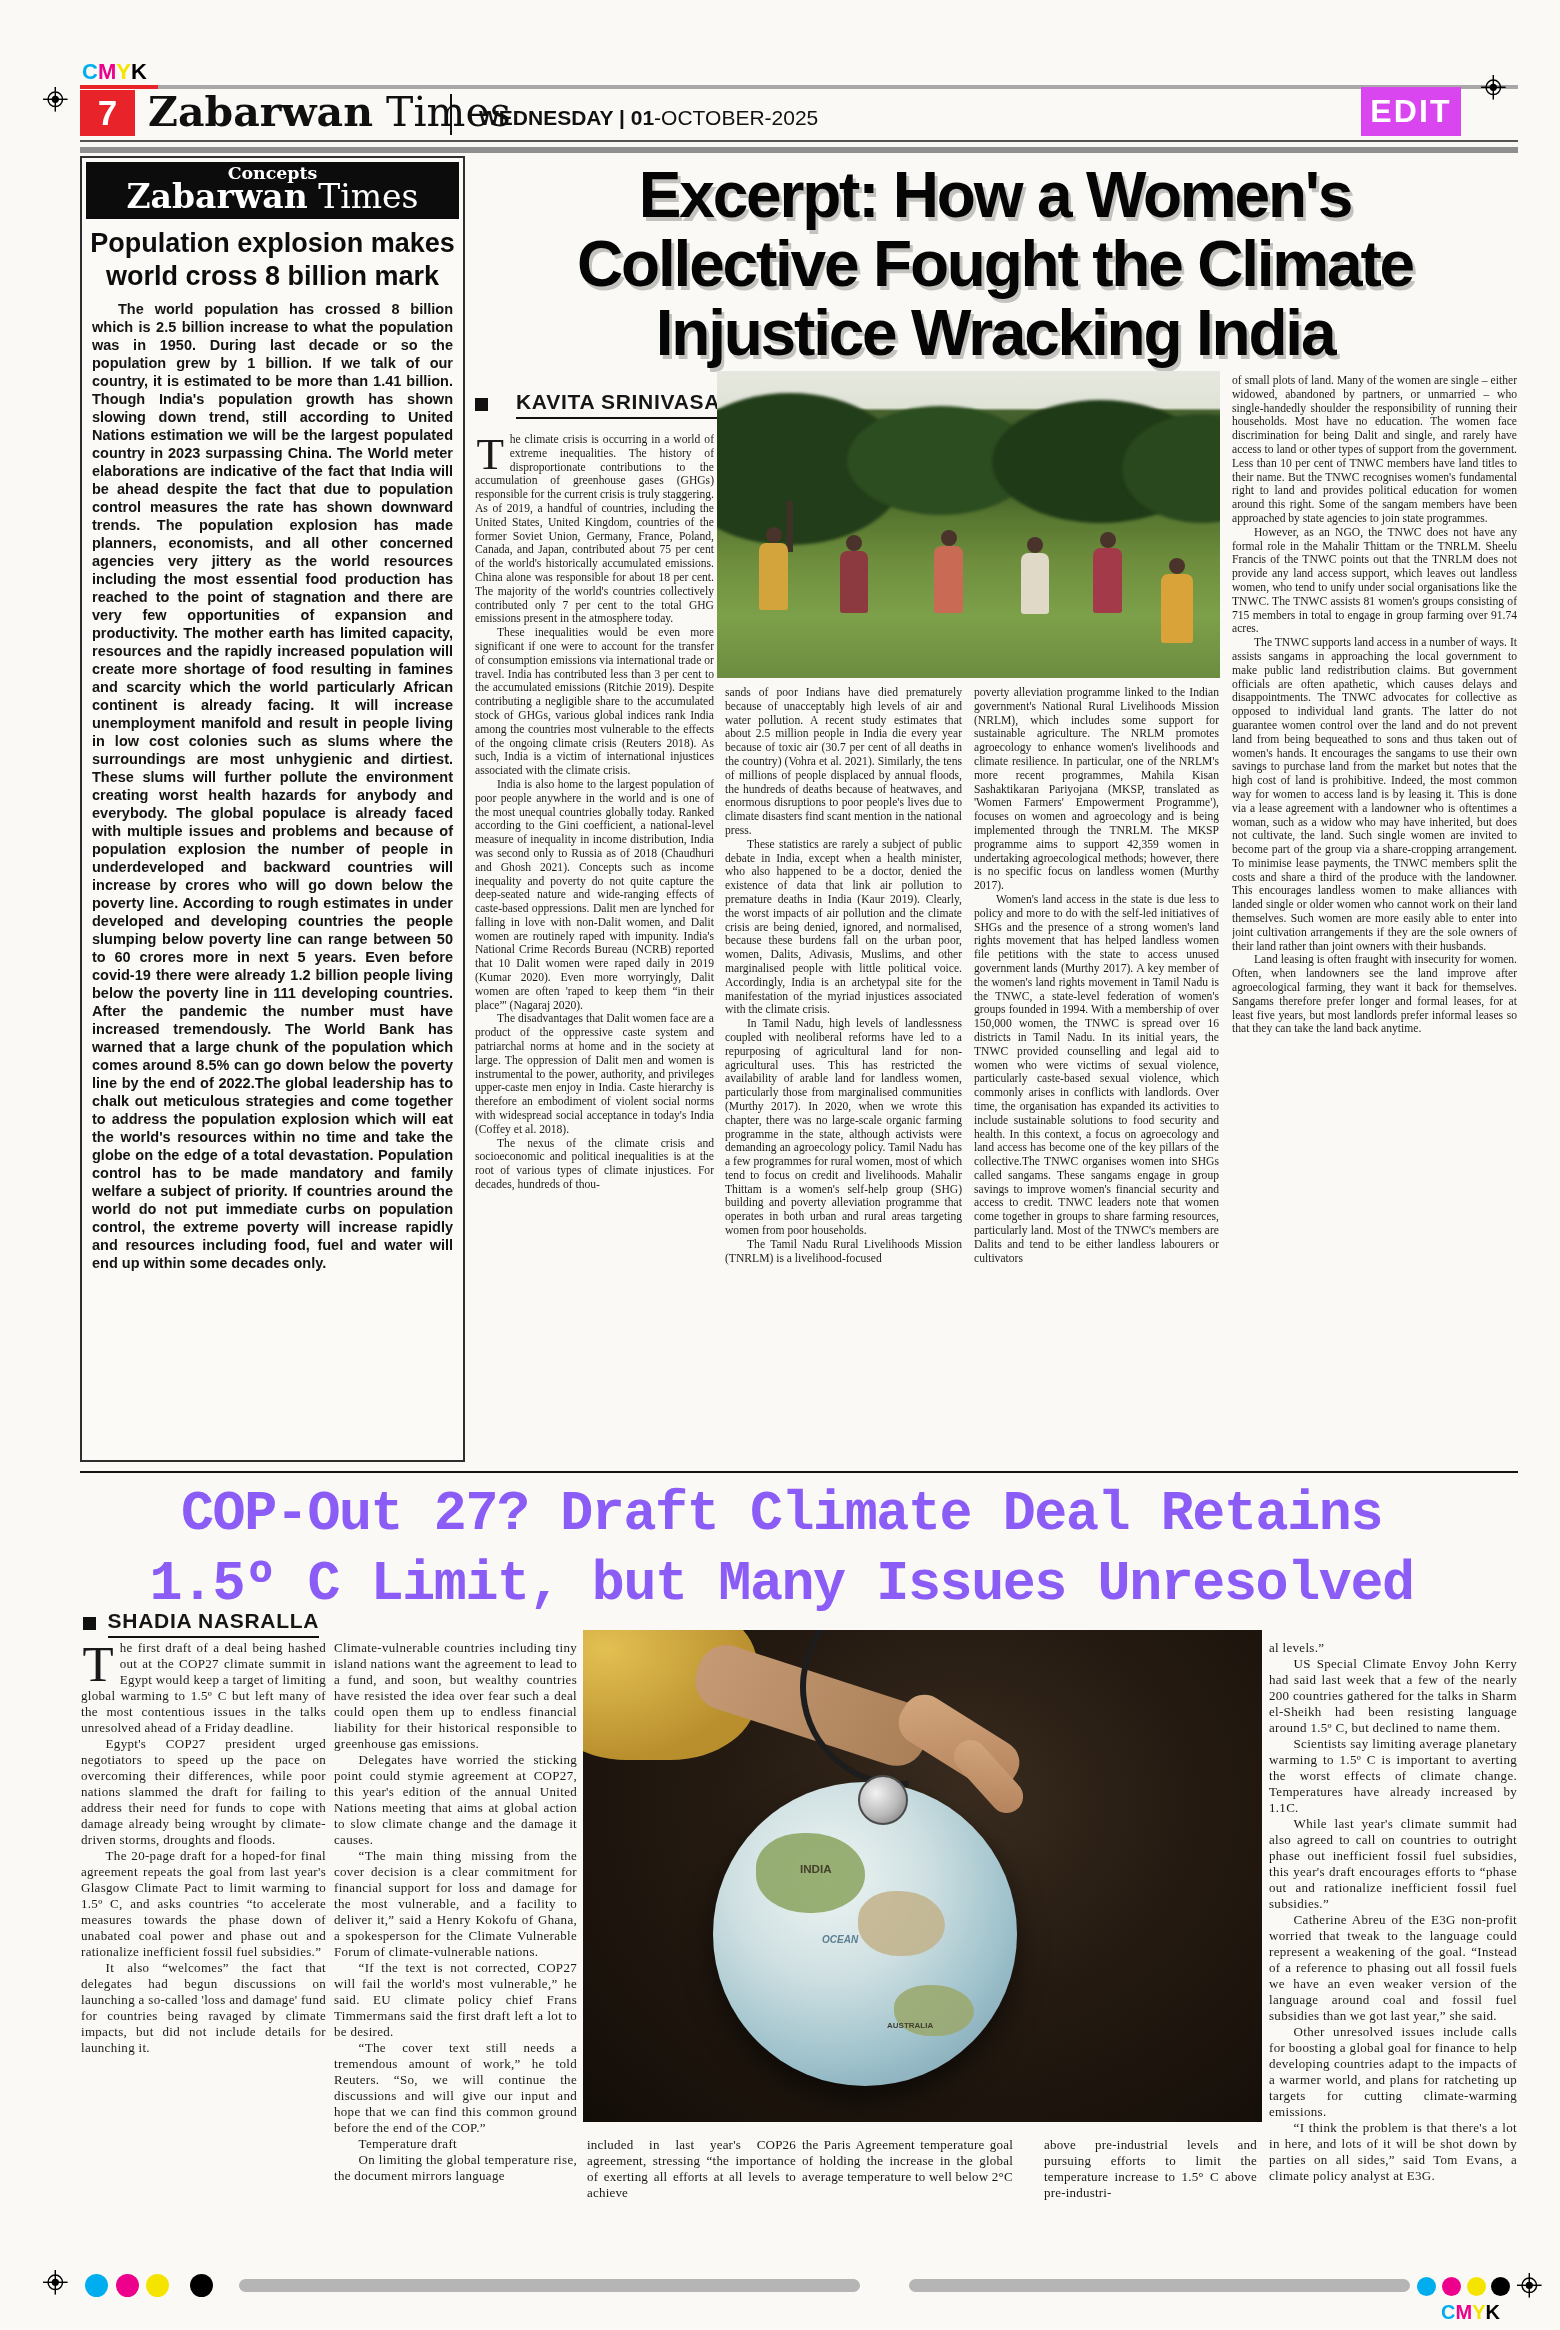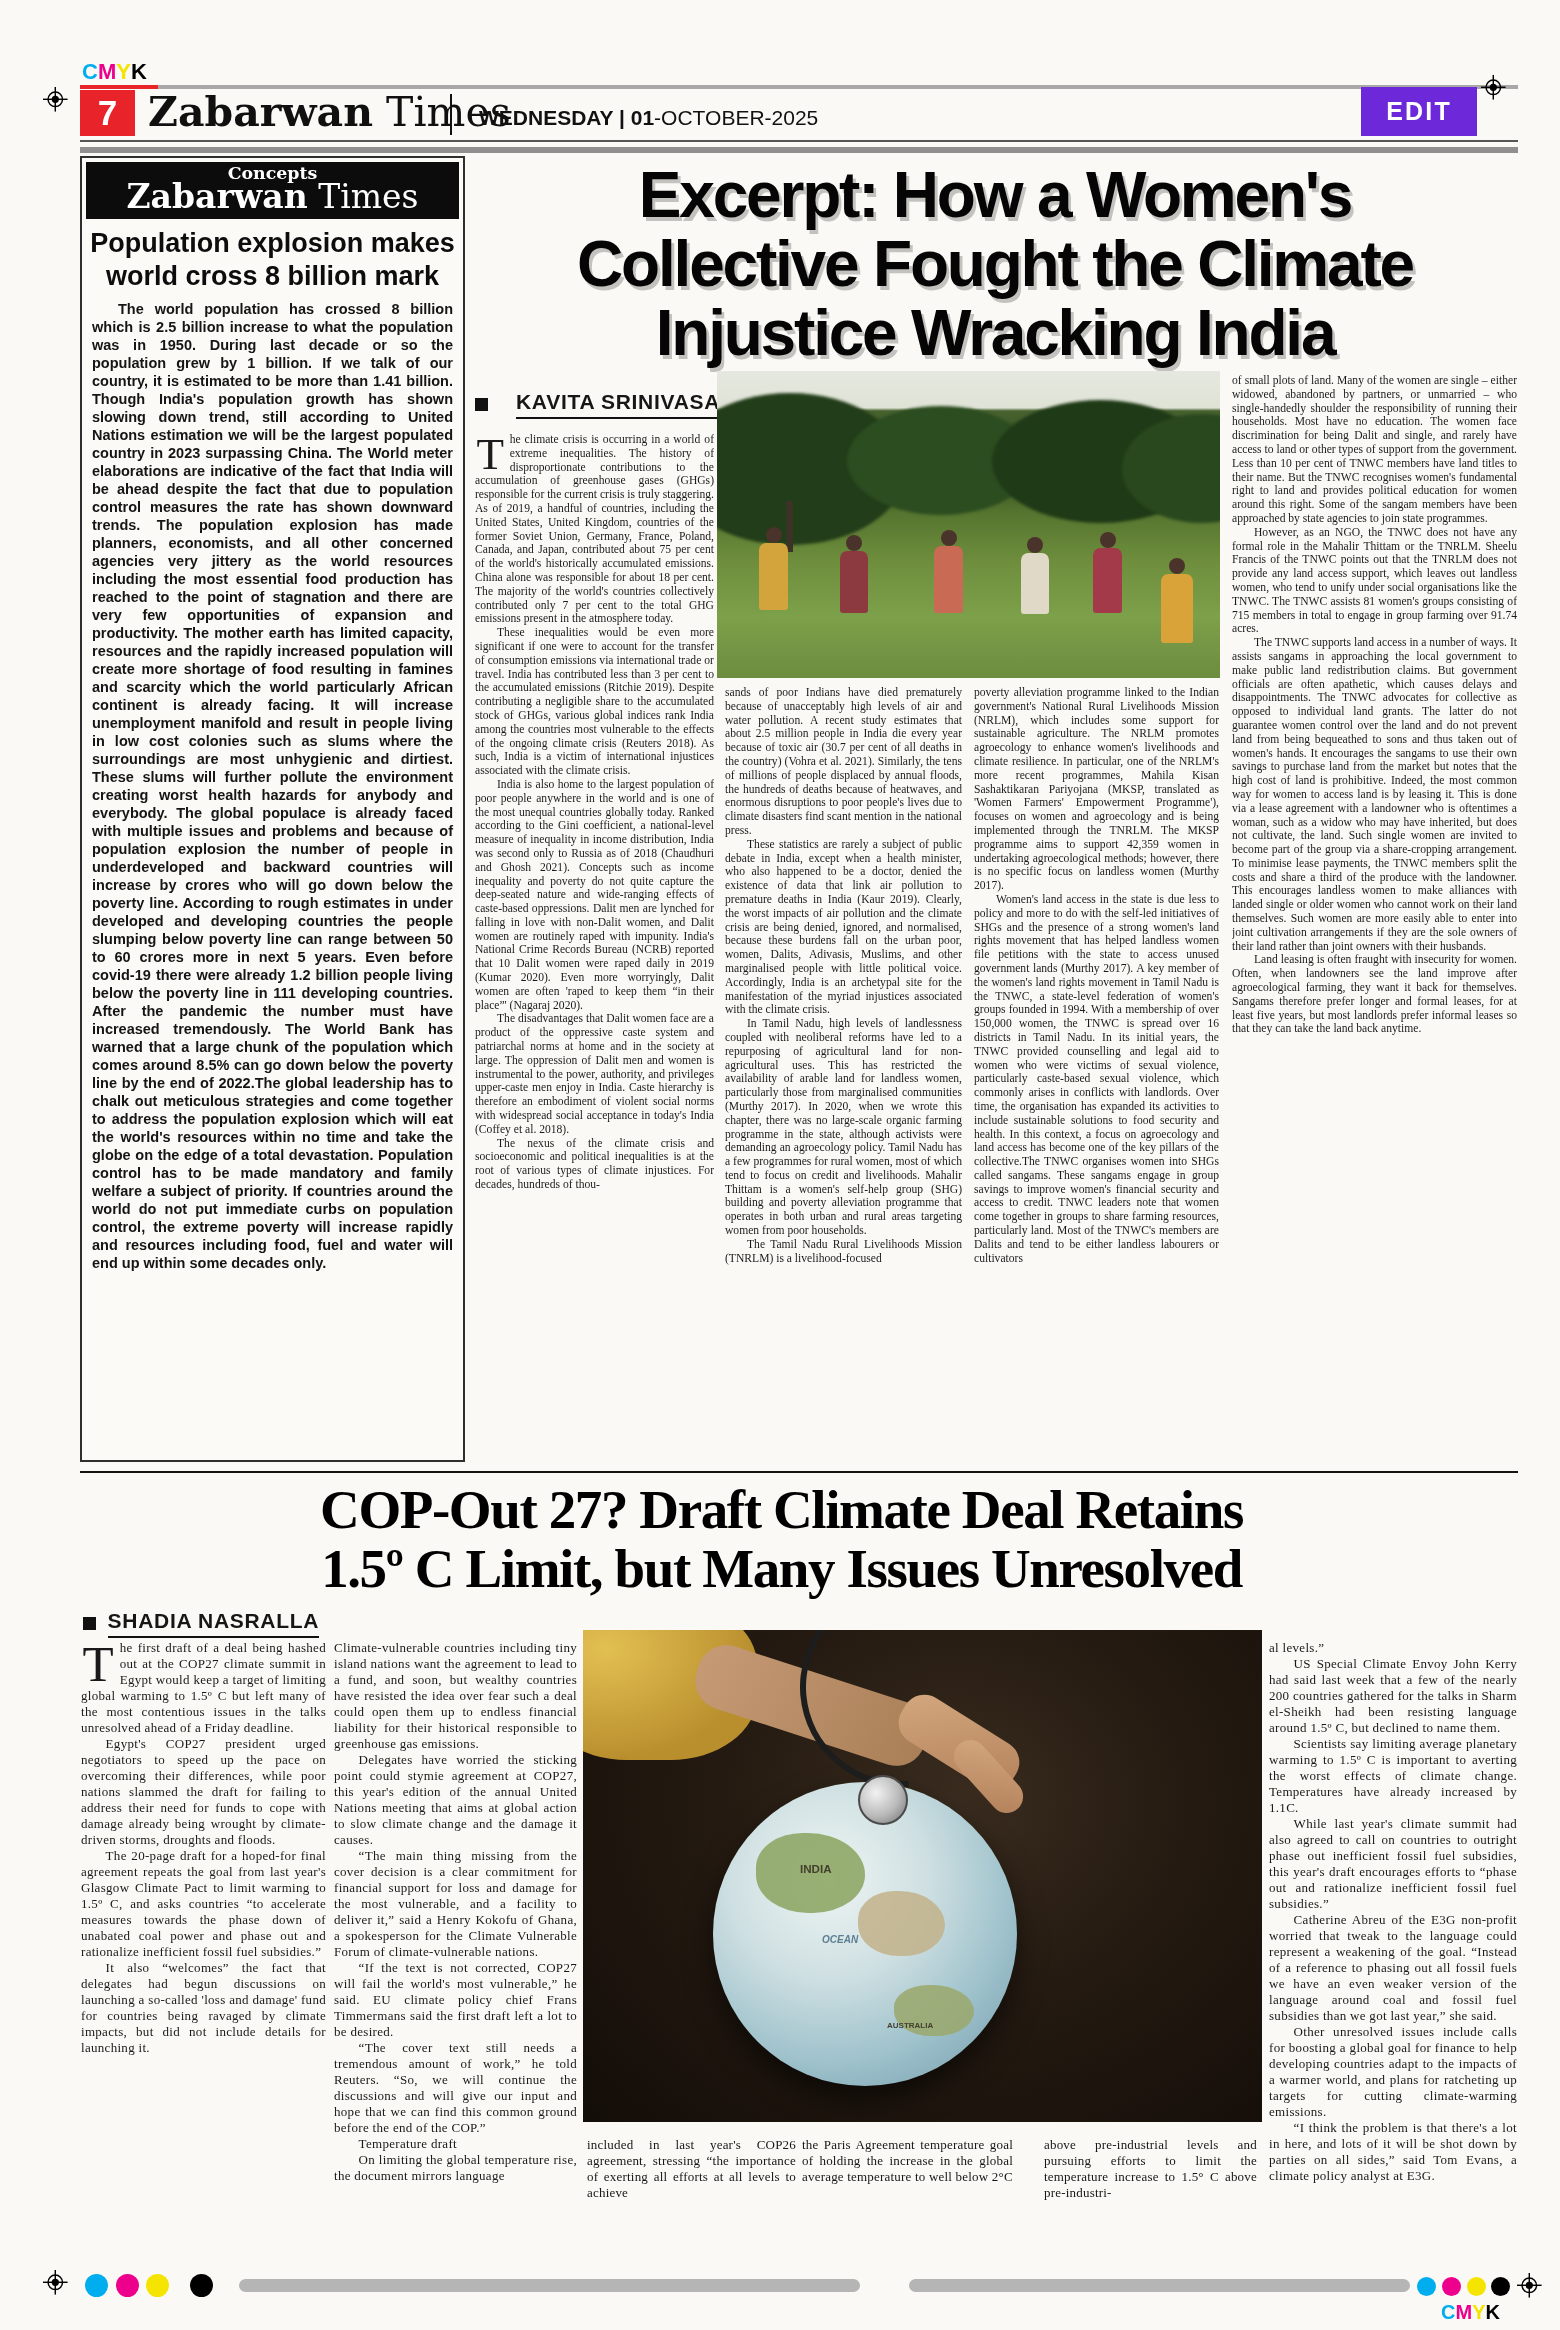--- a/index.html
+++ b/index.html
@@ -12,42 +12,42 @@
   .top-rule{background:#a8a8a8;height:4.3px;}
   .top-rule-red{background:#e8232a;height:4.3px;}
   .pagenum-box{background:#e8232a;color:#fff;width:55px;height:46px;display:flex;align-items:center;justify-content:center;
                font-family:"Liberation Sans",sans-serif;font-weight:bold;font-size:35px;}
   .masthead{font-family:"DejaVu Serif",serif;font-size:41px;line-height:43px;color:#101010;white-space:nowrap;}
   .masthead .strong{font-weight:bold;}
   .masthead .light{font-weight:normal;}
   .vbar{width:2.2px;background:#111;}
   .date-line{font-family:"Liberation Sans",sans-serif;font-size:21px;white-space:nowrap;color:#111;}
   .date-line .b{font-weight:bold;}
-  .edit-box{background:#6d28d9;color:#fff;width:116px;height:49px;display:flex;align-items:center;justify-content:center;
-            font-family:"Liberation Sans",sans-serif;font-weight:bold;font-size:25px;letter-spacing:2.2px;}
+  .edit-box{background:#d946ef;color:#fff;width:100px;height:49px;display:flex;align-items:center;justify-content:center;
+            font-family:"Liberation Sans",sans-serif;font-weight:bold;font-size:32px;letter-spacing:2.2px;}
   .header-underline{background:#555;height:2.2px;}
   .header-grayband{background:#8f8f8f;height:5.8px;}
 
   
   .editorial-box{border:2.2px solid #2e2e2e;background:#fbfaf6;box-sizing:border-box;}
   .ed-logo{background:#0c0c0c;color:#fff;margin:4.3px;text-align:center;padding:2.9px 0 5.8px 0;}
   .ed-kicker{font-family:"DejaVu Serif",serif;font-weight:bold;font-size:17.4px;line-height:17.4px;display:block;}
   .ed-logo-name{font-family:"DejaVu Serif",serif;font-size:33px;line-height:33px;display:block;margin-top:-2.9px;white-space:nowrap;}
   .ed-logo-name .strong{font-weight:bold;}
   .ed-headline{font-family:"Liberation Sans",sans-serif;font-weight:bold;font-size:27px;line-height:33px;text-align:center;
                white-space:pre-line;margin:8.7px 7.2px 7.2px 7.2px;color:#0d0d0d;}
   .ed-body{font-family:"Liberation Sans",sans-serif;font-weight:bold;font-size:14.5px;line-height:18px;text-align:justify;
            padding:0 10px;color:#151515;overflow:hidden;}
   .ed-body p{margin:0;text-indent:26px;}
 
   
   .main-headline{font-family:"Liberation Sans",sans-serif;font-weight:bold;font-size:64px;line-height:69px;letter-spacing:-2.2px;
                  text-align:center;white-space:pre-line;color:#050505;text-shadow:2.9px 3.6px 0 rgba(0,0,0,0.22);}
-  .bottom-headline{font-family:Liberation Serif, serif;font-weight:bold;font-size:55px;line-height:59px;letter-spacing:-1.4px;
-                 text-align:center;white-space:pre-line;color:#000000;}
+  .bottom-headline{font-family:Liberation Mono, monospace;font-weight:bold;font-size:55px;line-height:70px;letter-spacing:-1.4px;
+                 text-align:center;white-space:pre-line;color:#8b5cf6;}
   .byline{display:flex;align-items:center;gap:11.6px;}
   .byline .sq{width:13px;height:13px;background:#111;flex:0 0 auto;}
   .byline .name{font-family:"Liberation Sans",sans-serif;font-weight:bold;font-size:21px;letter-spacing:0.7px;
                 border-bottom:2.2px solid #111;padding-bottom:2.9px;white-space:nowrap;}
 
   
   .col{overflow:hidden;text-align:justify;}
   .serif-col{font-size:11.6px;line-height:13.8px;color:#1b1b1b;}
   .serif-col p{margin:0;text-indent:22px;}
   .serif-col.cont p:first-child{text-indent:0;}

